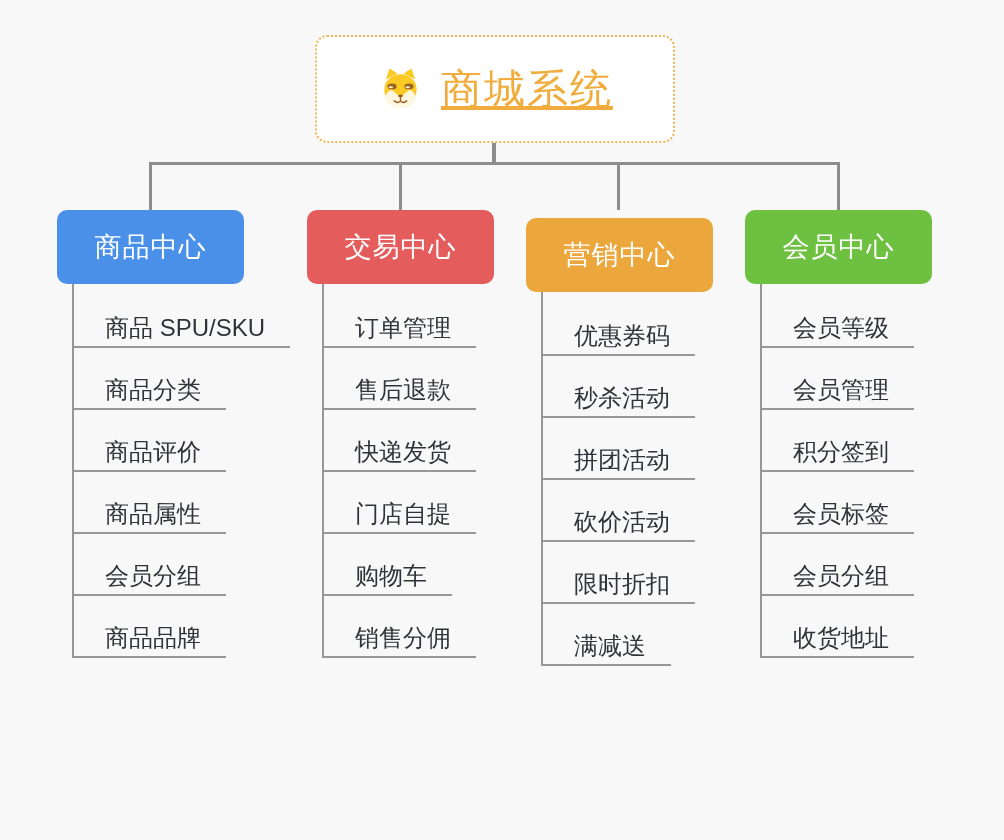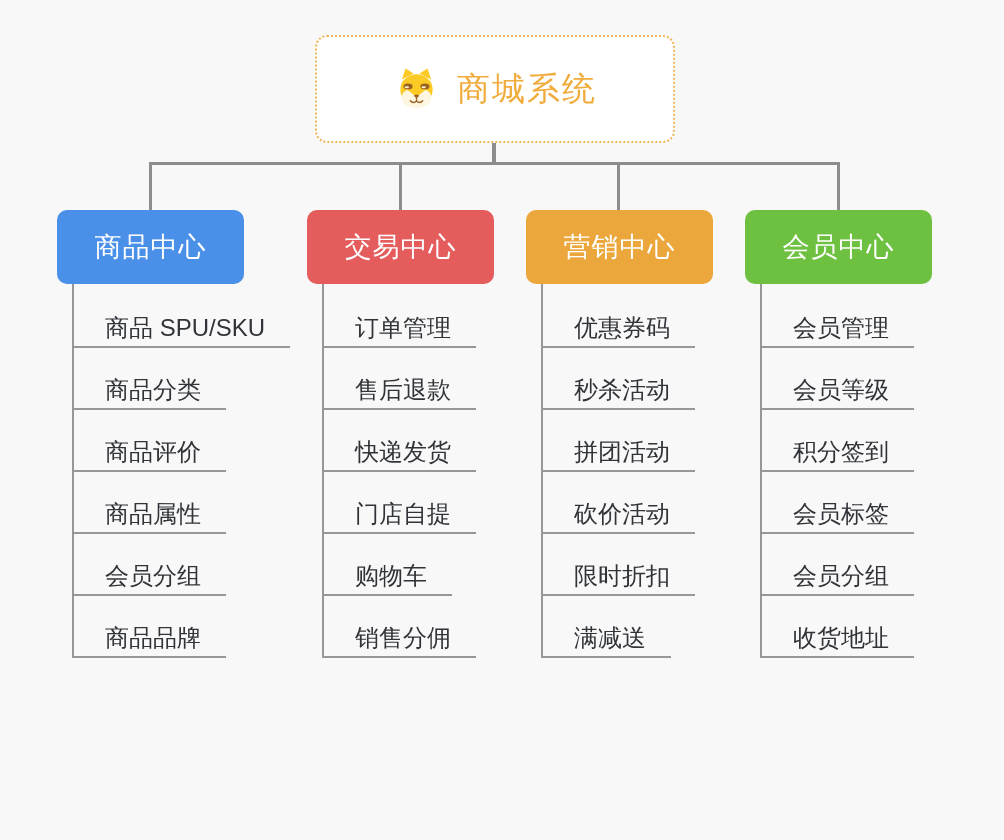--- a/index.html
+++ b/index.html
@@ -31,24 +31,25 @@
     background: #ffffff;
     border: 2px dotted #f0b558;
     border-radius: 12px;
     display: flex;
     align-items: center;
     justify-content: center;
     gap: 17px;
     cursor: pointer;
   }
   .root-title {
-    font-size: 33px;
+    font-size: 41px;
     font-weight: 500;
     letter-spacing: 2px;
     white-space: nowrap;
+    text-decoration: underline;
   }
   .root-icon { flex: 0 0 auto; display: block; }
 
   
   .branch { position: absolute; top: 210px; }
   .branch-0 { left: 57px; }
   .branch-1 { left: 307px; text-align: center; }
   .branch-2 { left: 526px; }
   .branch-3 { left: 745px; }
 
@@ -134,36 +135,36 @@
       <li class="item">订单管理</li>
       <li class="item">售后退款</li>
       <li class="item">快递发货</li>
       <li class="item">门店自提</li>
       <li class="item">购物车</li>
       <li class="item">销售分佣</li>
     </ul>
   </div>
 
   <div class="branch branch-2">
-    <div class="branch-box" style="background: rgb(235, 167, 60);">营销中心</div>
+    <div class="branch-box" style="background: rgb(235, 167, 60); margin-top: 8px;">营销中心</div>
     <ul class="items">
       <li class="item">优惠券码</li>
       <li class="item">秒杀活动</li>
       <li class="item">拼团活动</li>
       <li class="item">砍价活动</li>
       <li class="item">限时折扣</li>
       <li class="item">满减送</li>
     </ul>
   </div>
 
   <div class="branch branch-3">
     <div class="branch-box" style="background: rgb(110, 192, 65);">会员中心</div>
     <ul class="items">
+      <li class="item">会员等级</li>
       <li class="item">会员管理</li>
-      <li class="item">会员等级</li>
       <li class="item">积分签到</li>
       <li class="item">会员标签</li>
       <li class="item">会员分组</li>
       <li class="item">收货地址</li>
     </ul>
   </div>
 
 </div>
 
 </body></html>

